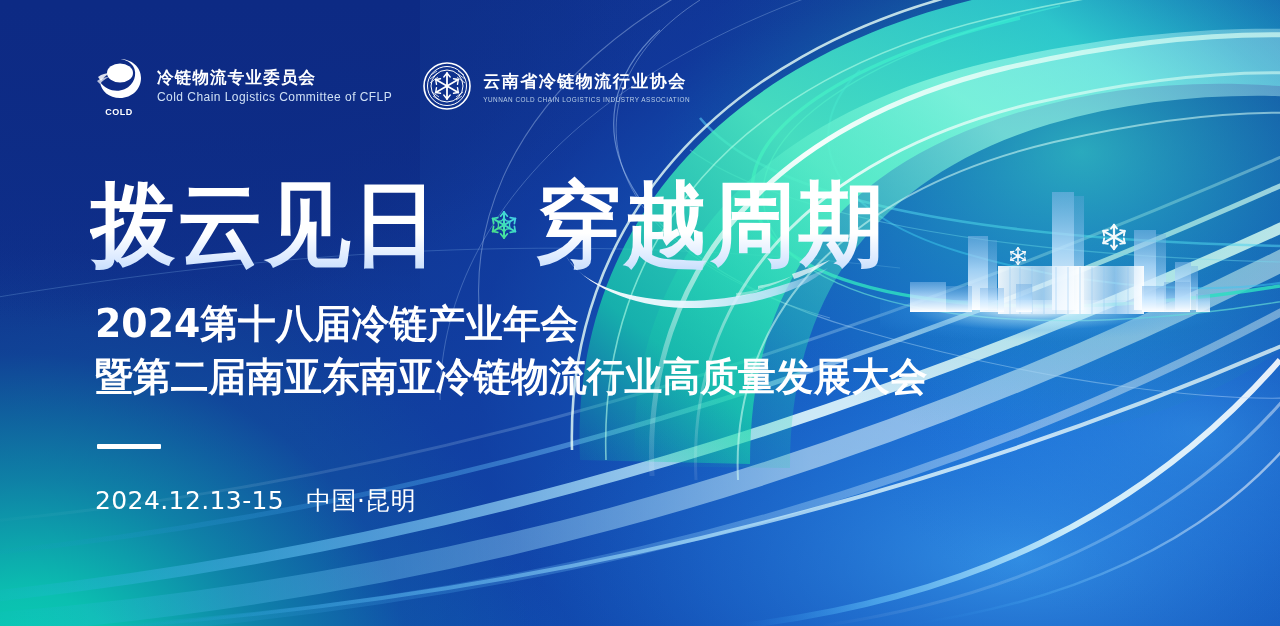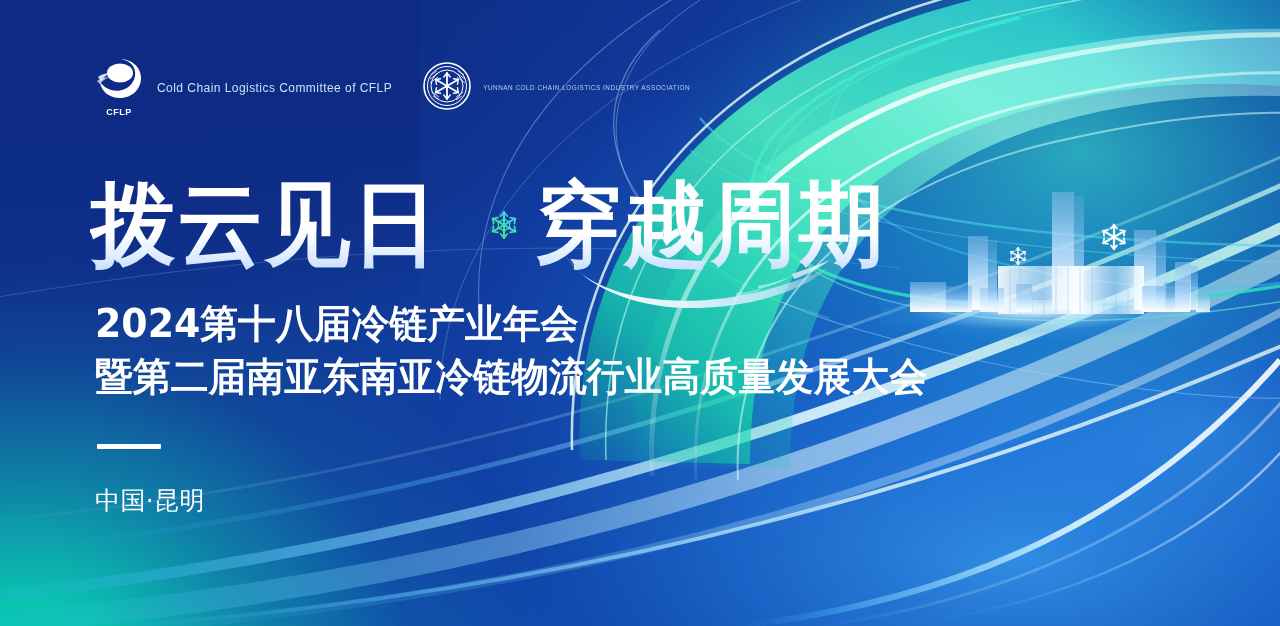--- a/index.html
+++ b/index.html
@@ -300,23 +300,24 @@
 
     <div class="logo-block">
       <div class="cflp-mark">
         <svg viewBox="0 0 54 50" width="54" height="50" aria-hidden="true">
           <path d="M27,4 C40,4 49,12 49,23 C49,34 40,43 28,43 C17,43 9,36 8,27 C14,35 24,38 33,34 C42,30 46,19 41,11 C37,6 32,4 27,4 Z" fill="#ffffff"></path>
           <ellipse cx="28" cy="18" rx="13" ry="9.5" fill="#ffffff"></ellipse>
           <ellipse cx="28" cy="18" rx="13" ry="9.5" fill="#0f3490" opacity="0.0"></ellipse>
           <path d="M6,22 C10,19 14,18 18,18 C14,20 11,23 9,26 Z" fill="#ffffff" opacity="0.85"></path>
           <path d="M5,26 C9,23 13,22 17,22 C13,24 10,26 8,29 Z" fill="#ffffff" opacity="0.7"></path>
         </svg>
-        <div class="cflp-text">CFLP</div>
+        <div class="cflp-text">COLD</div>
       </div>
       <div>
+        <div class="logo-cn">冷链物流专业委员会</div>
         <div class="logo-en">Cold Chain Logistics Committee of CFLP</div>
       </div>
     </div>
 
     <div class="logo-block">
       <div class="ycc-mark">
         <svg viewBox="0 0 50 50" width="50" height="50" aria-hidden="true">
           <circle cx="25" cy="25" r="23" fill="none" stroke="#ffffff" stroke-width="1.6"></circle>
           <circle cx="25" cy="25" r="19.5" fill="none" stroke="#ffffff" stroke-width="1"></circle>
           <circle cx="25" cy="25" r="16" fill="none" stroke="#ffffff" stroke-width="1"></circle>
@@ -328,20 +329,21 @@
             <path d="M0,-13 L0,13 M-11.3,-6.5 L11.3,6.5 M-11.3,6.5 L11.3,-6.5"></path>
             <path d="M0,-13 l-3.2,4 M0,-13 l3.2,4 M0,13 l-3.2,-4 M0,13 l3.2,-4
                      M-11.3,-6.5 l0.8,4.8 M-11.3,-6.5 l4.8,-0.8
                      M11.3,6.5 l-0.8,-4.8 M11.3,6.5 l-4.8,0.8
                      M-11.3,6.5 l4.8,0.8 M-11.3,6.5 l0.8,-4.8
                      M11.3,-6.5 l-4.8,-0.8 M11.3,-6.5 l-0.8,4.8" stroke-width="1.4"></path>
           </g>
         </svg>
       </div>
       <div>
+        <div class="logo-cn-2">云南省冷链物流行业协会</div>
         <div class="logo-en-2">YUNNAN COLD CHAIN LOGISTICS INDUSTRY ASSOCIATION</div>
       </div>
     </div>
   </div>
 
   <div class="headline">
     <span class="headline-part">拨云见日</span>
     <span class="snow-sep">
       <svg viewBox="0 0 32 32" width="32" height="32" aria-hidden="true">
         <defs>
@@ -384,16 +386,17 @@
       <path d="M198,34 C210,32 222,28 232,24 C220,31 208,35 198,37 Z" fill="#ffffff" opacity="0.5"></path>
       <path d="M176,41 C188,40 198,38 206,35 C196,41 186,44 176,45 Z" fill="#ffffff" opacity="0.35"></path>
     </svg>
   </div>
 
   <div class="sub1">2024第十八届冷链产业年会</div>
   <div class="sub2">暨第二届南亚东南亚冷链物流行业高质量发展大会</div>
 
   <div class="rule"></div>
   <div class="meta">
+    <span class="date">2024.12.13-15</span>
     <span class="place">中国·昆明</span>
   </div>
 
 </div>
 
 </body></html>

